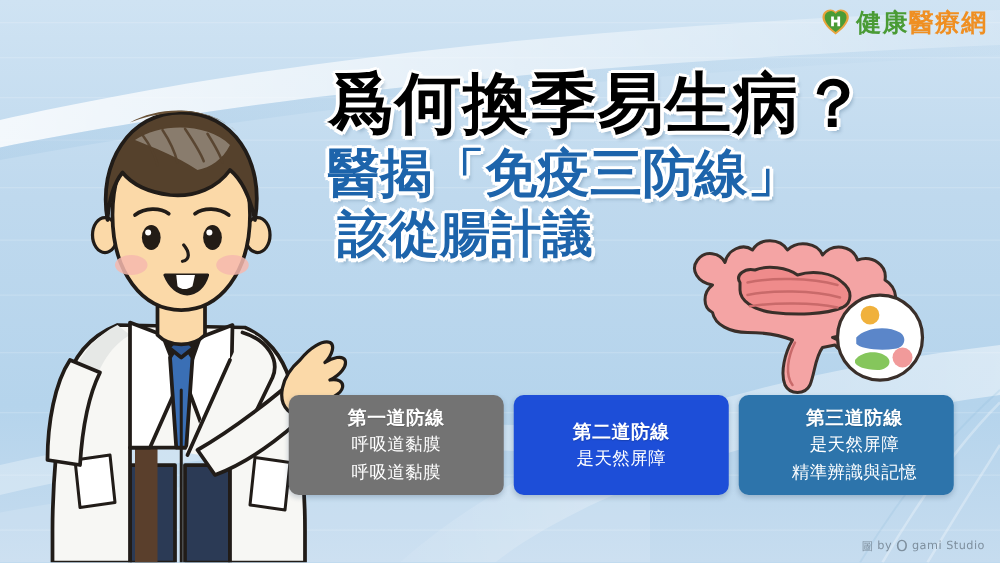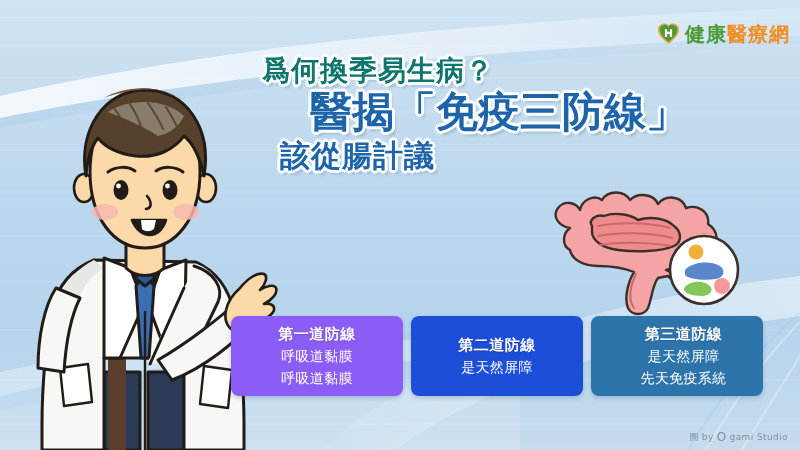--- a/index.html
+++ b/index.html
@@ -12,54 +12,52 @@
 
   
   #stage { position:absolute; inset:0; width:800px; height:450px; overflow:hidden; }
   .bg-svg { position:absolute; inset:0; width:800px; height:450px; }
 
   
   .logo {
     position:absolute; top:6px; right:10px;
     display:flex; align-items:center; gap:5px;
     z-index:40;
-    margin-top:16px;
   }
   .logo-mark { width:23px; height:23px; display:block; }
   .logo-text { font-size:20px; font-weight:bold; letter-spacing:1px; line-height:1;
                font-family:"DejaVu Sans","Liberation Sans",sans-serif; white-space:nowrap; }
   .logo-a { color:#4a9b35; }
   .logo-b { color:#ef8f22; }
 
   
   .title-block {
     position:absolute; left:262px; top:56px; z-index:30;
     width:430px;
   }
   .tline { font-weight:bold; line-height:1.05; white-space:nowrap;
            font-family:"DejaVu Sans","Liberation Sans",sans-serif; }
   .tline1 {
-    font-size:28px; color:#0f766e; letter-spacing:1px;
+    font-size:53px; color:#000000; letter-spacing:1px;
     text-shadow:
       -2px -2px 0 #ffffff,  2px -2px 0 #ffffff,
       -2px  2px 0 #ffffff,  2px  2px 0 #ffffff,
       -3px 0 0 #ffffff, 3px 0 0 #ffffff, 0 -3px 0 #ffffff, 0 3px 0 #ffffff,
        3px 4px 3px rgba(40,80,110,.28);
   }
   .tline2 {
     font-size:42px; color:#1d64ab; letter-spacing:0px; margin-top:5px;
     text-shadow:
       -2px -2px 0 #ffffff,  2px -2px 0 #ffffff,
       -2px  2px 0 #ffffff,  2px  2px 0 #ffffff,
       -3px 0 0 #ffffff, 3px 0 0 #ffffff, 0 -3px 0 #ffffff, 0 3px 0 #ffffff,
        3px 4px 3px rgba(40,80,110,.28);
-    margin-left: 48px;
   }
   .tline3 {
-    font-size:30px; color:#1d64ab; letter-spacing:1px; margin-top:6px; margin-left:18px;
+    font-size:40px; color:#1d64ab; letter-spacing:1px; margin-top:6px; margin-left:8px;
     text-shadow:
       -2px -2px 0 #ffffff,  2px -2px 0 #ffffff,
       -2px  2px 0 #ffffff,  2px  2px 0 #ffffff,
       -3px 0 0 #ffffff, 3px 0 0 #ffffff, 0 -3px 0 #ffffff, 0 3px 0 #ffffff,
        3px 4px 3px rgba(40,80,110,.28);
   }
 
   
   .doctor { position:absolute; left:8px; top:72px; width:270px; height:378px; z-index:20; }
   .gut    { position:absolute; left:540px; top:182px; width:200px; height:135px; z-index:20; }
@@ -72,21 +70,21 @@
   .dbox {
     width:172px; height:80px; border-radius:8px;
     display:flex; flex-direction:column; align-items:center; justify-content:center;
     color:#ffffff; text-align:center;
     box-shadow:0 2px 4px rgba(30,60,90,.22);
     padding-top:2px;
   }
   .dbox-title { font-size:15px; font-weight:bold; line-height:1.25; letter-spacing:.5px;
                 text-shadow:0 1px 1px rgba(0,0,0,.18); }
   .dbox-sub   { font-size:14px; line-height:1.4; letter-spacing:.3px; margin-top:3px; }
-  .dbox-1 { background:#8b5cf6; }
+  .dbox-1 { background:#737373; }
   .dbox-2 { background:#1d4ed8; }
   .dbox-3 { background:#2d74ab;padding-left:13px; }
 
   
   .credit {
     position:absolute; right:12px; bottom:6px; z-index:40;
     display:flex; align-items:center; gap:3px;
     font-size:9px; color:#7e8f9e; letter-spacing:.4px;
     font-family:"DejaVu Sans","Liberation Sans",sans-serif;
   }
@@ -332,21 +330,21 @@
     </div>
 
     <div class="dbox dbox-2">
       <div class="dbox-title">第二道防線</div>
       <div class="dbox-sub">是天然屏障</div>
     </div>
 
     <div class="dbox dbox-3">
       <div class="dbox-title">第三道防線</div>
       <div class="dbox-sub">是天然屏障</div>
-      <div class="dbox-sub">先天免疫系統</div>
+      <div class="dbox-sub">精準辨識與記憶</div>
     </div>
   </div>
 
   <div class="credit">
     <span class="credit-mark">圖</span>
     <span>by</span>
     <span class="credit-o">O</span>
     <span>gami Studio</span>
   </div>
 

